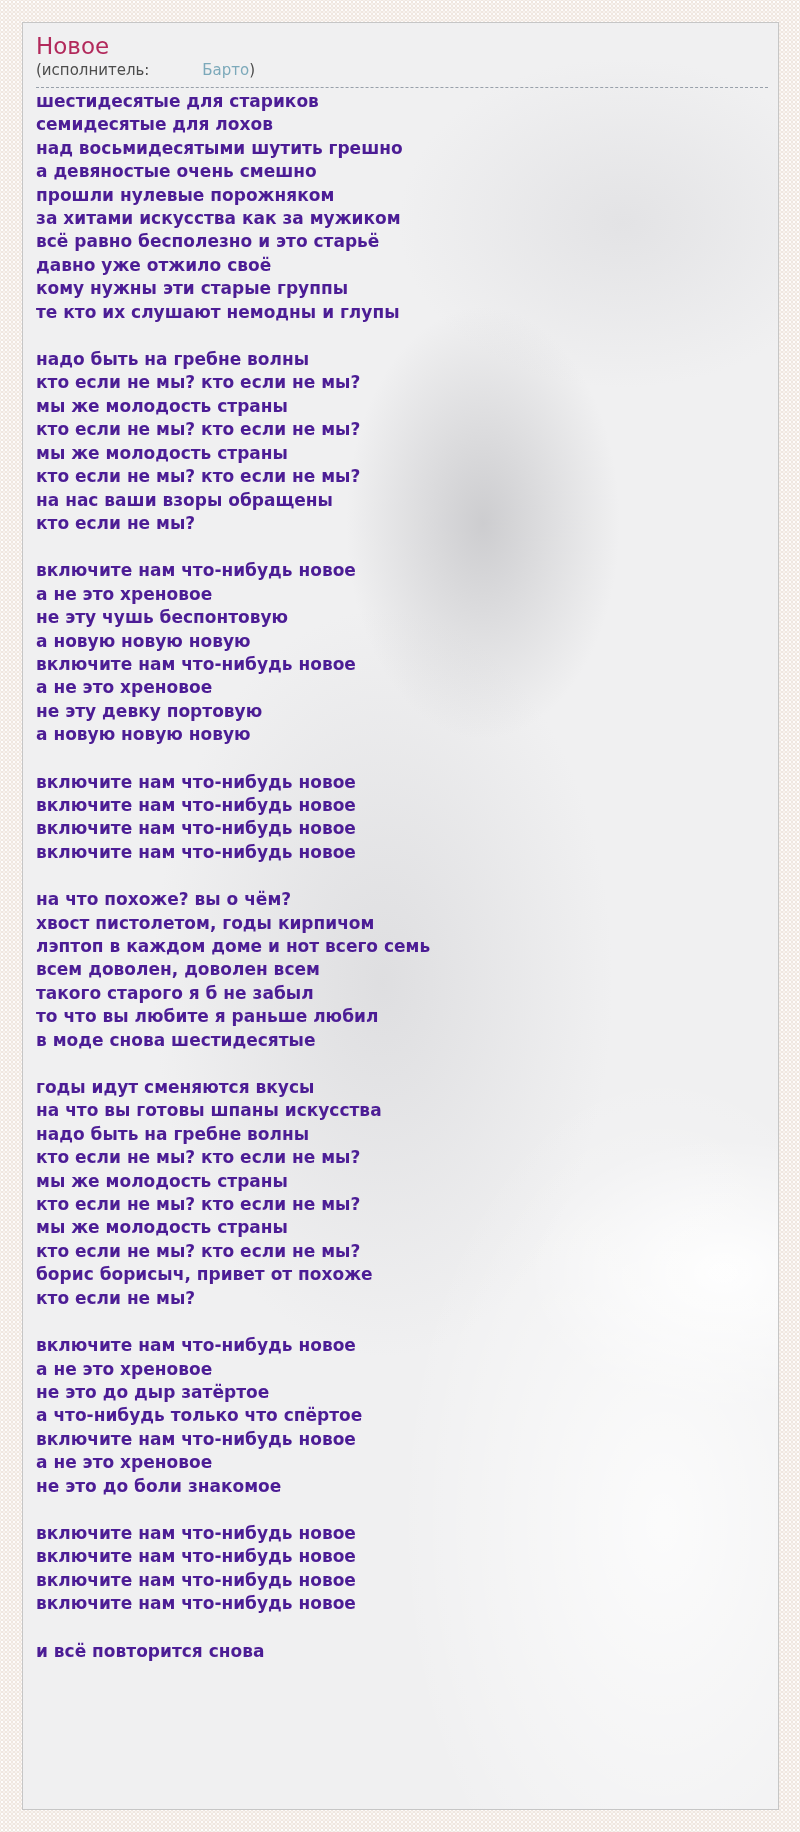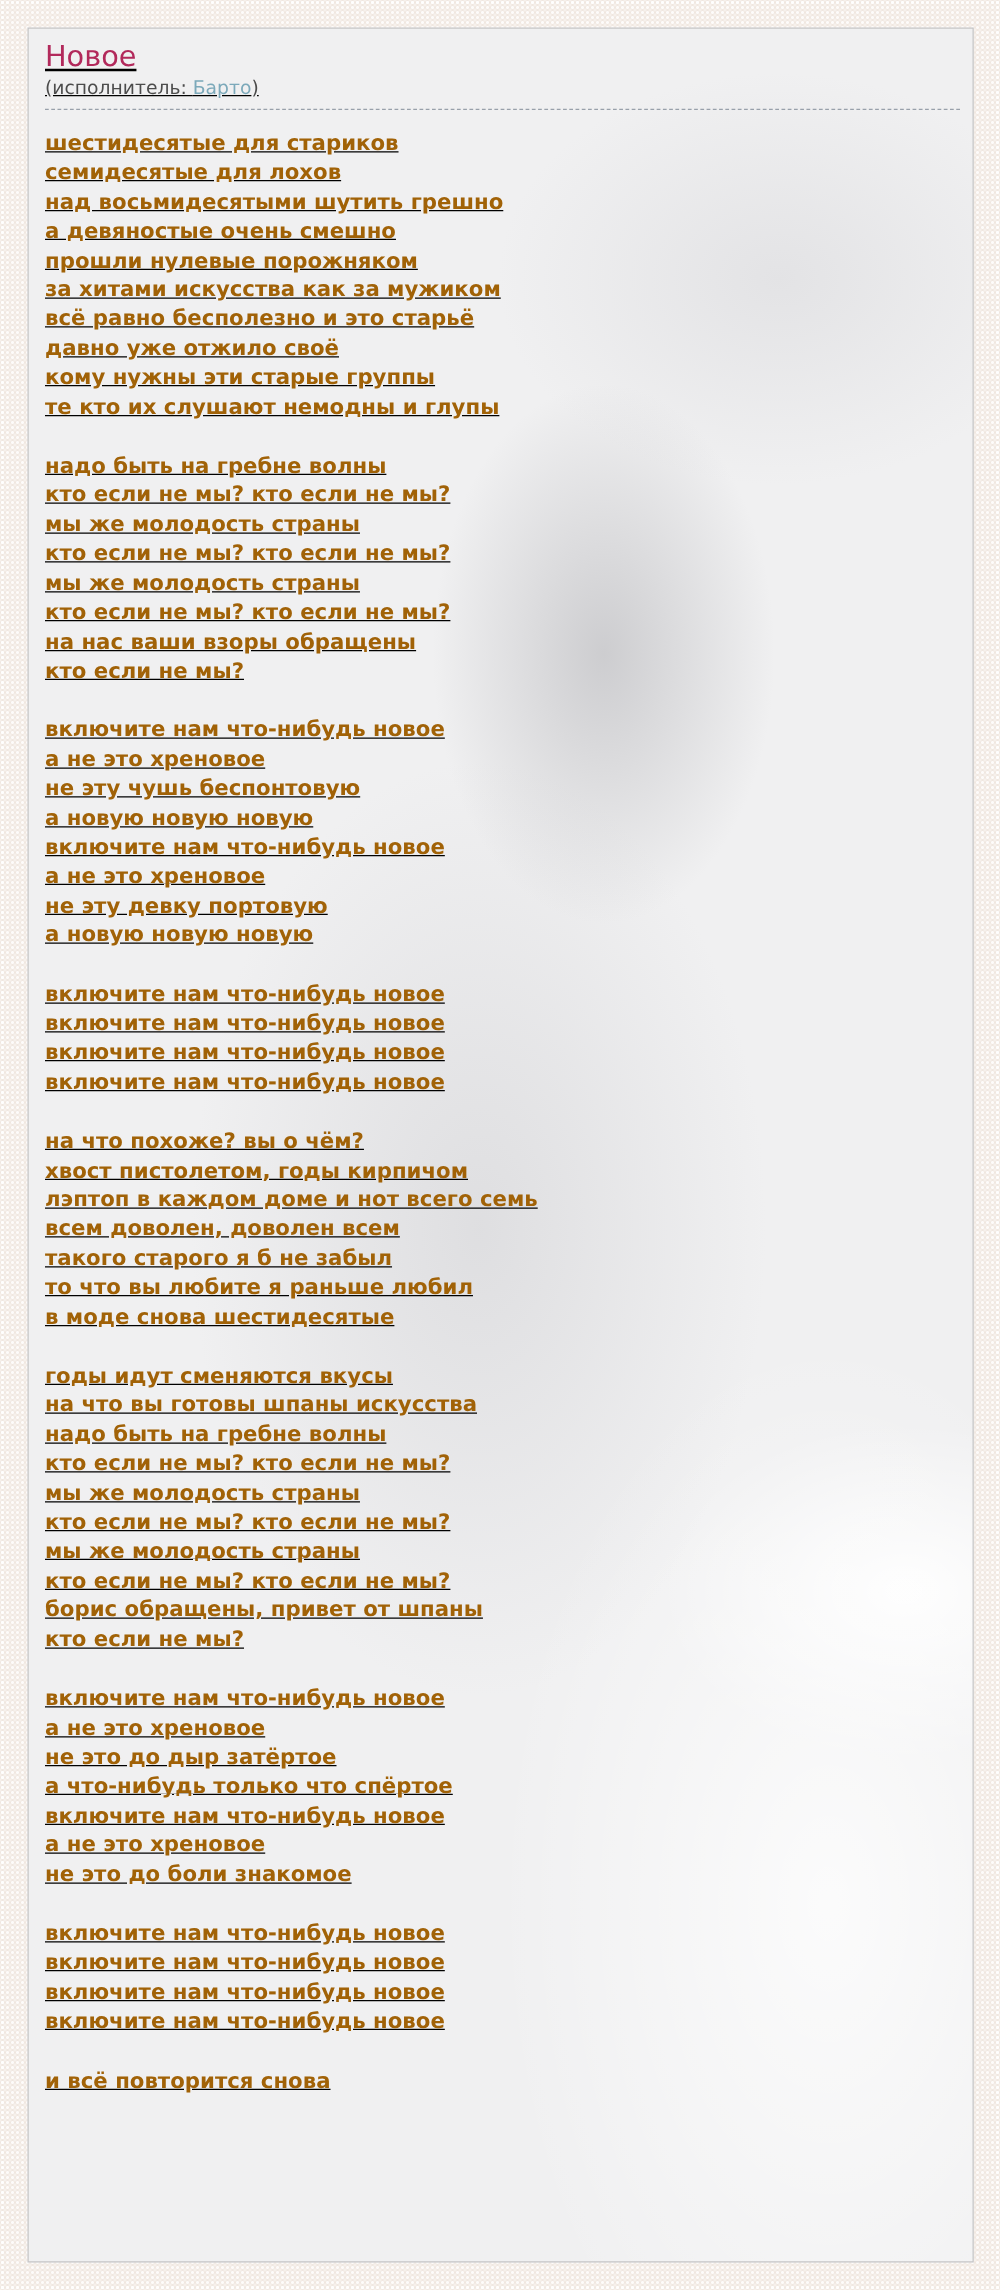--- a/index.html
+++ b/index.html
@@ -19,21 +19,20 @@
     border:2px dotted rgba(255,255,255,.95);
     pointer-events:none;
   }
   .content{
     position:absolute;left:22px;top:22px;right:21px;bottom:22px;
     background:#f0f0f1;
     border:1px solid #c6c6c6;
     padding:9px 9px 40px 13px;
     box-sizing:border-box;
     overflow:hidden;
-    text-decoration:underline;
   }
   .bg-figure{
     position:absolute;inset:0;pointer-events:none;
     background:
       radial-gradient(190px 300px at 460px 500px, rgba(176,176,180,.55), rgba(176,176,180,0) 72%),
       radial-gradient(320px 520px at 360px 960px, rgba(196,196,200,.40), rgba(196,196,200,0) 72%),
       radial-gradient(300px 220px at 600px 200px, rgba(203,203,207,.35), rgba(203,203,207,0) 75%),
       radial-gradient(380px 650px at 640px 1500px, rgba(255,255,255,.75), rgba(255,255,255,0) 70%),
       radial-gradient(260px 180px at 700px 1250px, rgba(255,255,255,.9), rgba(255,255,255,0) 75%);
   }
@@ -45,26 +44,26 @@
   }
   h1.song-title{
     margin:0 0 1px 0;
     font-size:23px;line-height:28px;font-weight:normal;
     color:#b2295b;
   }
   .artist-line{
     font-size:15px;line-height:19px;color:#4c4c4c;font-weight:normal;
   }
   .artist-line a{
-    color:#7ca9ba;text-decoration:none;cursor:pointer;
+    color:#7ca9ba;text-decoration:none;cursor:pointer;margin-left:48px;
   }
   .lyrics{
     position:relative;
-    margin-top:16px;
-    font-size:17px;font-weight:bold;color:#a16207;
+    margin-top:2px;
+    font-size:17px;font-weight:bold;color:#4c1d95;
     line-height:23.4px;
   }
   .stanza{margin:0 0 24px 0;}
   .stanza:last-child{margin-bottom:0;}
   .line{white-space:pre;}
 </style>
 </head>
 <body>
 
 <div class="outer-frame"></div>
@@ -127,21 +126,21 @@
       </div>
       <div class="stanza">
         <div class="line">годы идут сменяются вкусы</div>
         <div class="line">на что вы готовы шпаны искусства</div>
         <div class="line">надо быть на гребне волны</div>
         <div class="line">кто если не мы? кто если не мы?</div>
         <div class="line">мы же молодость страны</div>
         <div class="line">кто если не мы? кто если не мы?</div>
         <div class="line">мы же молодость страны</div>
         <div class="line">кто если не мы? кто если не мы?</div>
-        <div class="line">борис обращены, привет от шпаны</div>
+        <div class="line">борис борисыч, привет от похоже</div>
         <div class="line">кто если не мы?</div>
       </div>
       <div class="stanza">
         <div class="line">включите нам что-нибудь новое</div>
         <div class="line">а не это хреновое</div>
         <div class="line">не это до дыр затёртое</div>
         <div class="line">а что-нибудь только что спёртое</div>
         <div class="line">включите нам что-нибудь новое</div>
         <div class="line">а не это хреновое</div>
         <div class="line">не это до боли знакомое</div>

